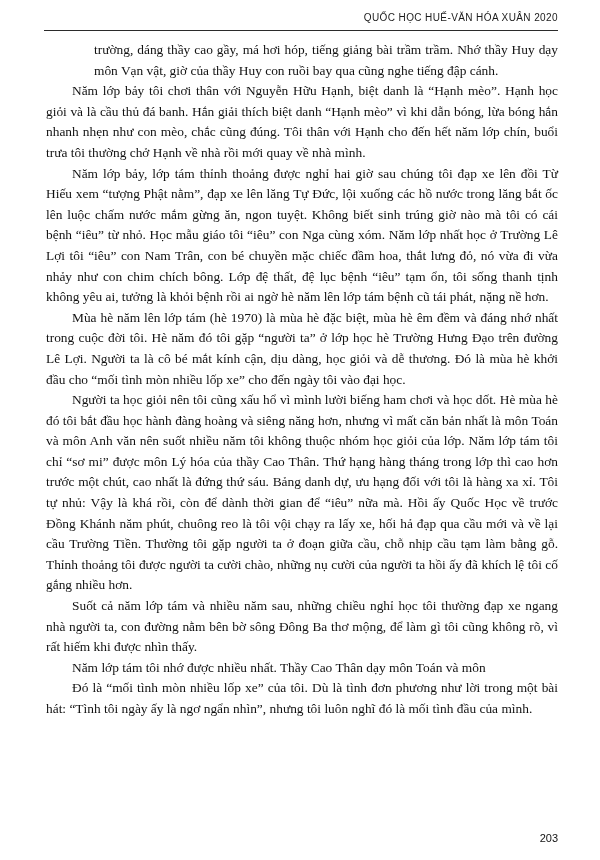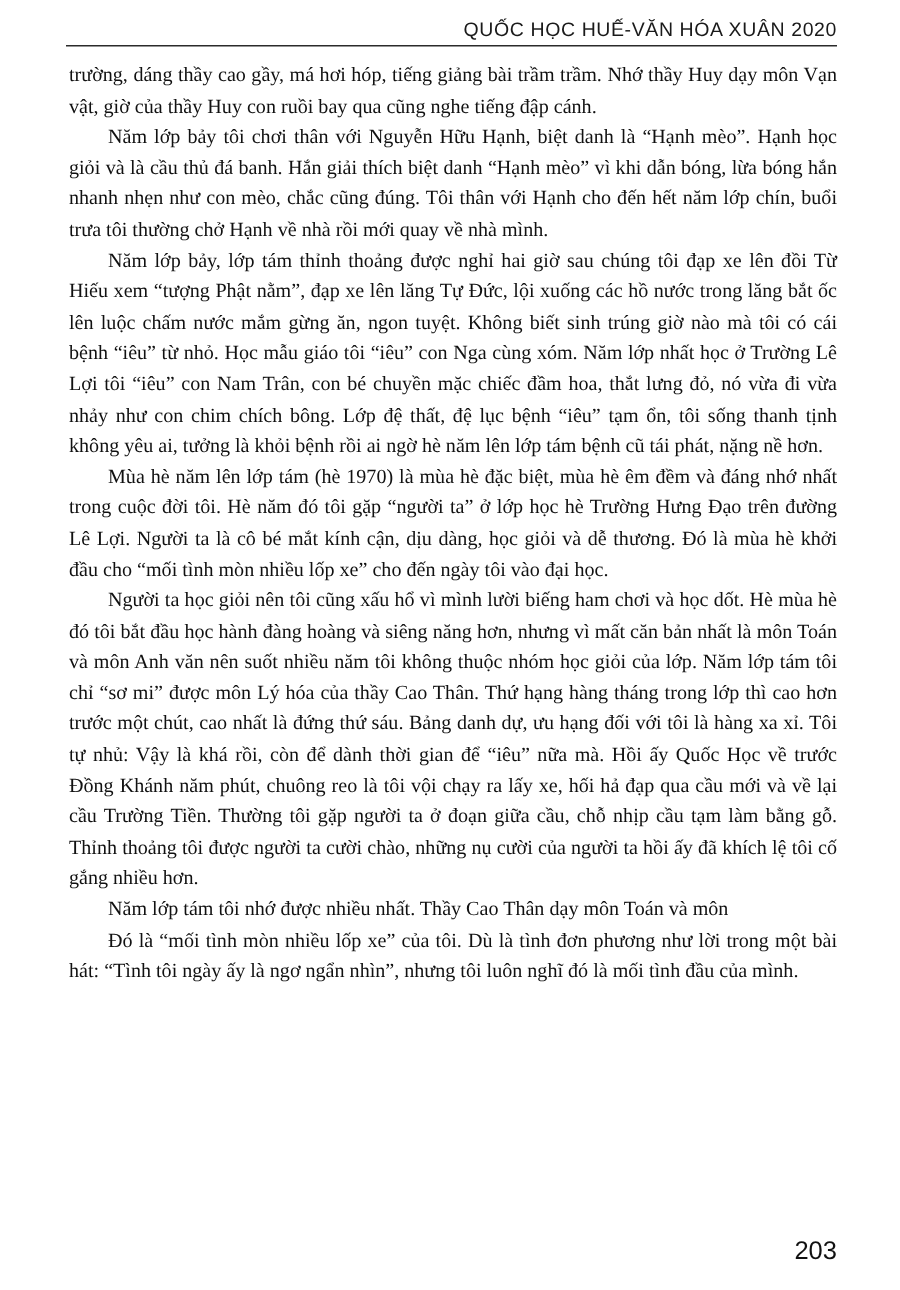--- a/index.html
+++ b/index.html
@@ -14,21 +14,21 @@
     background: #ffffff;
     font-family: "Liberation Serif", "DejaVu Serif", serif;
     color: #111111;
     box-sizing: border-box;
     overflow: hidden;
   }
   .header {
     position: absolute;
     top: 12px;
     right: 42px;
-    font-size: 13px;
+    font-size: 10px;
     letter-spacing: 0.4px;
     color: #1a1a1a;
     font-family: "Liberation Sans", sans-serif;
     font-weight: 400;
     white-space: nowrap;
   }
   .rule {
     position: absolute;
     top: 30px;
     left: 44px;
@@ -46,44 +46,46 @@
     text-align: justify;
     text-justify: inter-word;
     hyphens: none;
   }
   .body-text p {
     margin: 0;
     text-indent: 26px;
   }
   .body-text p.noindent {
     text-indent: 0;
+    margin-left: 48px;
   }
   .footer {
     position: absolute;
     bottom: 16px;
     right: 42px;
-    font-size: 17px;
+    font-size: 11px;
     font-family: "Liberation Sans", sans-serif;
     color: #111111;
   }
 </style>
 </head>
 <body>
 
 <div class="page">
 
   <div class="header">QUỐC HỌC HUẾ-VĂN HÓA XUÂN 2020</div>
 
   <div class="rule"></div>
 
   <div class="body-text">
       <p class="noindent">trường, dáng thầy cao gầy, má hơi hóp, tiếng giảng bài trầm trầm. Nhớ thầy Huy dạy môn Vạn vật, giờ của thầy Huy con ruồi bay qua cũng nghe tiếng đập cánh.</p>
       <p class="">Năm lớp bảy tôi chơi thân với Nguyễn Hữu Hạnh, biệt danh là “Hạnh mèo”. Hạnh học giỏi và là cầu thủ đá banh. Hắn giải thích biệt danh “Hạnh mèo” vì khi dẫn bóng, lừa bóng hắn nhanh nhẹn như con mèo, chắc cũng đúng. Tôi thân với Hạnh cho đến hết năm lớp chín, buổi trưa tôi thường chở Hạnh về nhà rồi mới quay về nhà mình.</p>
       <p class="">Năm lớp bảy, lớp tám thỉnh thoảng được nghỉ hai giờ sau chúng tôi đạp xe lên đồi Từ Hiếu xem “tượng Phật nằm”, đạp xe lên lăng Tự Đức, lội xuống các hồ nước trong lăng bắt ốc lên luộc chấm nước mắm gừng ăn, ngon tuyệt. Không biết sinh trúng giờ nào mà tôi có cái bệnh “iêu” từ nhỏ. Học mẫu giáo tôi “iêu” con Nga cùng xóm. Năm lớp nhất học ở Trường Lê Lợi tôi “iêu” con Nam Trân, con bé chuyền mặc chiếc đầm hoa, thắt lưng đỏ, nó vừa đi vừa nhảy như con chim chích bông. Lớp đệ thất, đệ lục bệnh “iêu” tạm ổn, tôi sống thanh tịnh không yêu ai, tưởng là khỏi bệnh rồi ai ngờ hè năm lên lớp tám bệnh cũ tái phát, nặng nề hơn.</p>
       <p class="">Mùa hè năm lên lớp tám (hè 1970) là mùa hè đặc biệt, mùa hè êm đềm và đáng nhớ nhất trong cuộc đời tôi. Hè năm đó tôi gặp “người ta” ở lớp học hè Trường Hưng Đạo trên đường Lê Lợi. Người ta là cô bé mắt kính cận, dịu dàng, học giỏi và dễ thương. Đó là mùa hè khởi đầu cho “mối tình mòn nhiều lốp xe” cho đến ngày tôi vào đại học.</p>
       <p class="">Người ta học giỏi nên tôi cũng xấu hổ vì mình lười biếng ham chơi và học dốt. Hè mùa hè đó tôi bắt đầu học hành đàng hoàng và siêng năng hơn, nhưng vì mất căn bản nhất là môn Toán và môn Anh văn nên suốt nhiều năm tôi không thuộc nhóm học giỏi của lớp. Năm lớp tám tôi chỉ “sơ mi” được môn Lý hóa của thầy Cao Thân. Thứ hạng hàng tháng trong lớp thì cao hơn trước một chút, cao nhất là đứng thứ sáu. Bảng danh dự, ưu hạng đối với tôi là hàng xa xỉ. Tôi tự nhủ: Vậy là khá rồi, còn để dành thời gian để “iêu” nữa mà. Hồi ấy Quốc Học về trước Đồng Khánh năm phút, chuông reo là tôi vội chạy ra lấy xe, hối hả đạp qua cầu mới và về lại cầu Trường Tiền. Thường tôi gặp người ta ở đoạn giữa cầu, chỗ nhịp cầu tạm làm bằng gỗ. Thỉnh thoảng tôi được người ta cười chào, những nụ cười của người ta hồi ấy đã khích lệ tôi cố gắng nhiều hơn.</p>
+      <p class="">Suốt cả năm lớp tám và nhiều năm sau, những chiều nghỉ học tôi thường đạp xe ngang nhà người ta, con đường nằm bên bờ sông Đông Ba thơ mộng, để làm gì tôi cũng không rõ, vì rất hiếm khi được nhìn thấy.</p>
       <p class="">Năm lớp tám tôi nhớ được nhiều nhất. Thầy Cao Thân dạy môn Toán và môn</p>
       <p class="">Đó là “mối tình mòn nhiều lốp xe” của tôi. Dù là tình đơn phương như lời trong một bài hát: “Tình tôi ngày ấy là ngơ ngẩn nhìn”, nhưng tôi luôn nghĩ đó là mối tình đầu của mình.</p>
     </div>
 
   <div class="footer">203</div>
 
 </div>
 
 </body></html>

